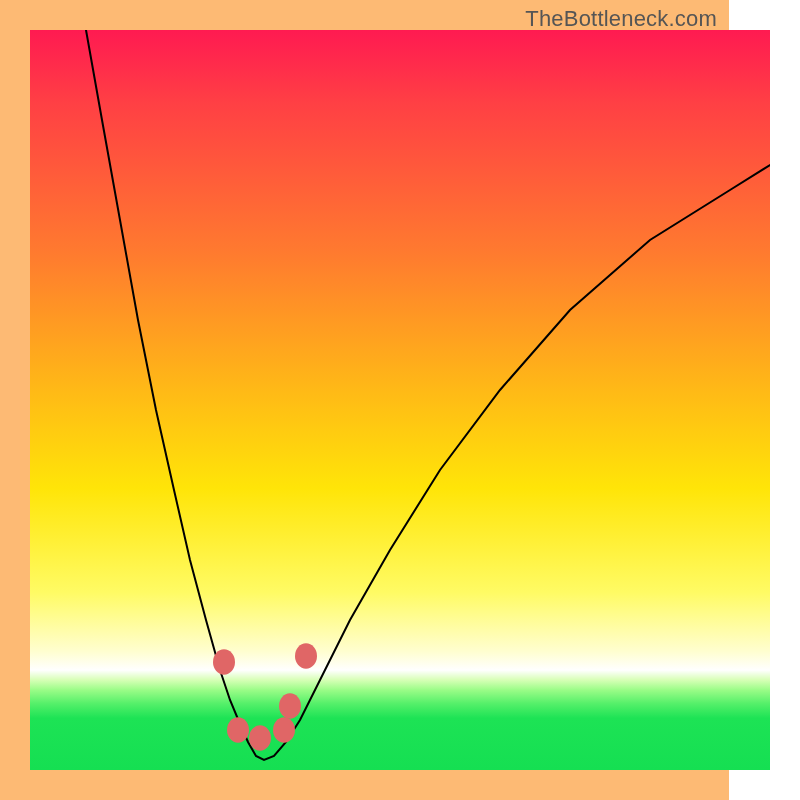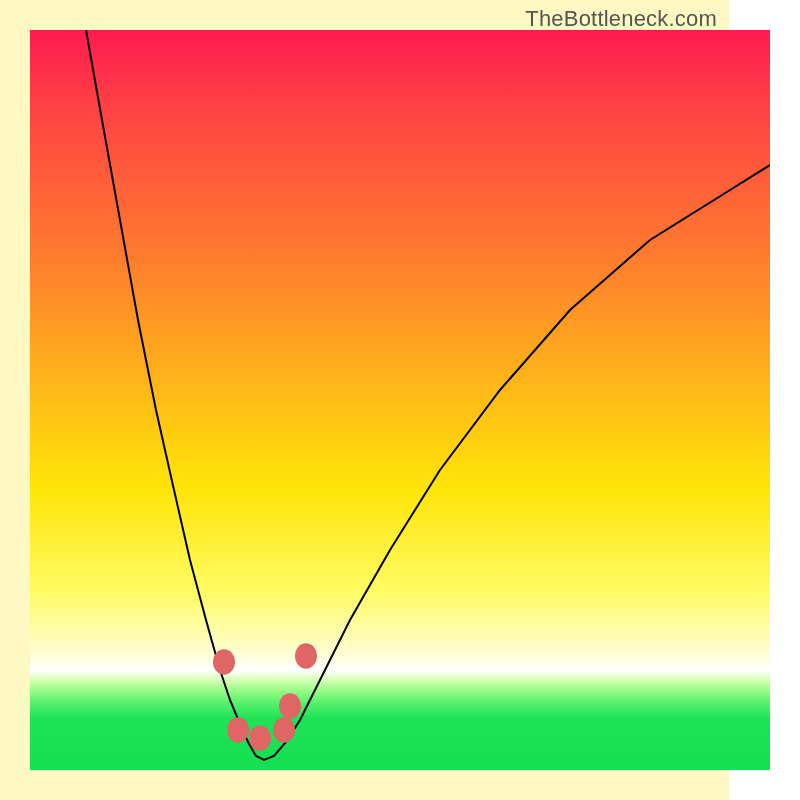--- a/index.html
+++ b/index.html
@@ -7,21 +7,21 @@
     padding: 0;
     width: 800px;
     height: 800px;
     overflow: hidden;
     font-family: Arial, Helvetica, sans-serif;
   }
   .frame {
     position: relative;
     width: 729px;
     height: 800px;
-    background: #fef9c3;
+    background: #fdba74;
   }
   .watermark {
     position: absolute;
     top: 6px;
     right: 12px;
     color: #555;
     font-size: 22px;
     font-weight: 500;
     letter-spacing: 0.2px;
     z-index: 40;

